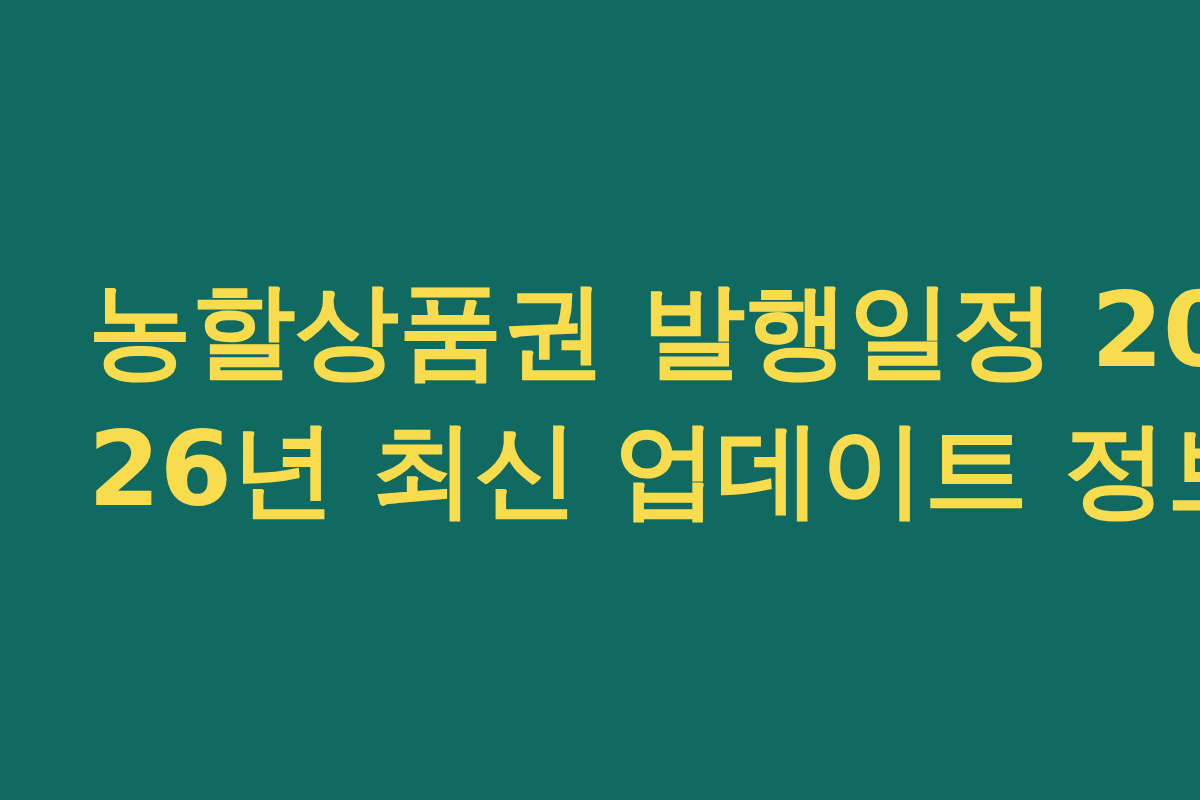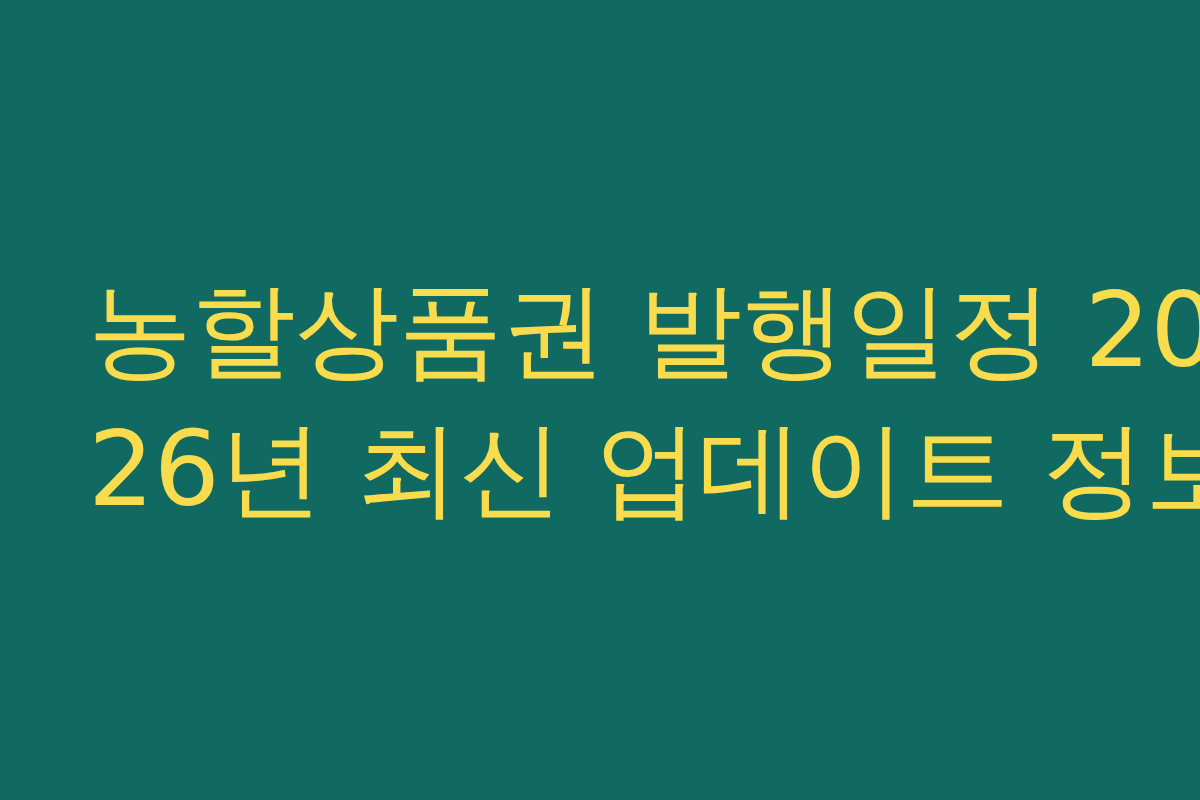--- a/index.html
+++ b/index.html
@@ -26,21 +26,21 @@
     background: #106A62;
     overflow: hidden;
   }
 
   .headline {
     width: 1035px;
     margin: 0 0 0 88px;
     padding: 0;
     color: #F8DC4E;
     font-family: "DejaVu Sans", "Liberation Sans", sans-serif;
-    font-weight: 400;
+    font-weight: 700;
     font-size: 104px;
     line-height: 139px;
     letter-spacing: -0.5px;
     word-break: keep-all;
     overflow-wrap: break-word;
     text-align: center;
     white-space: normal;
   }
 
   

